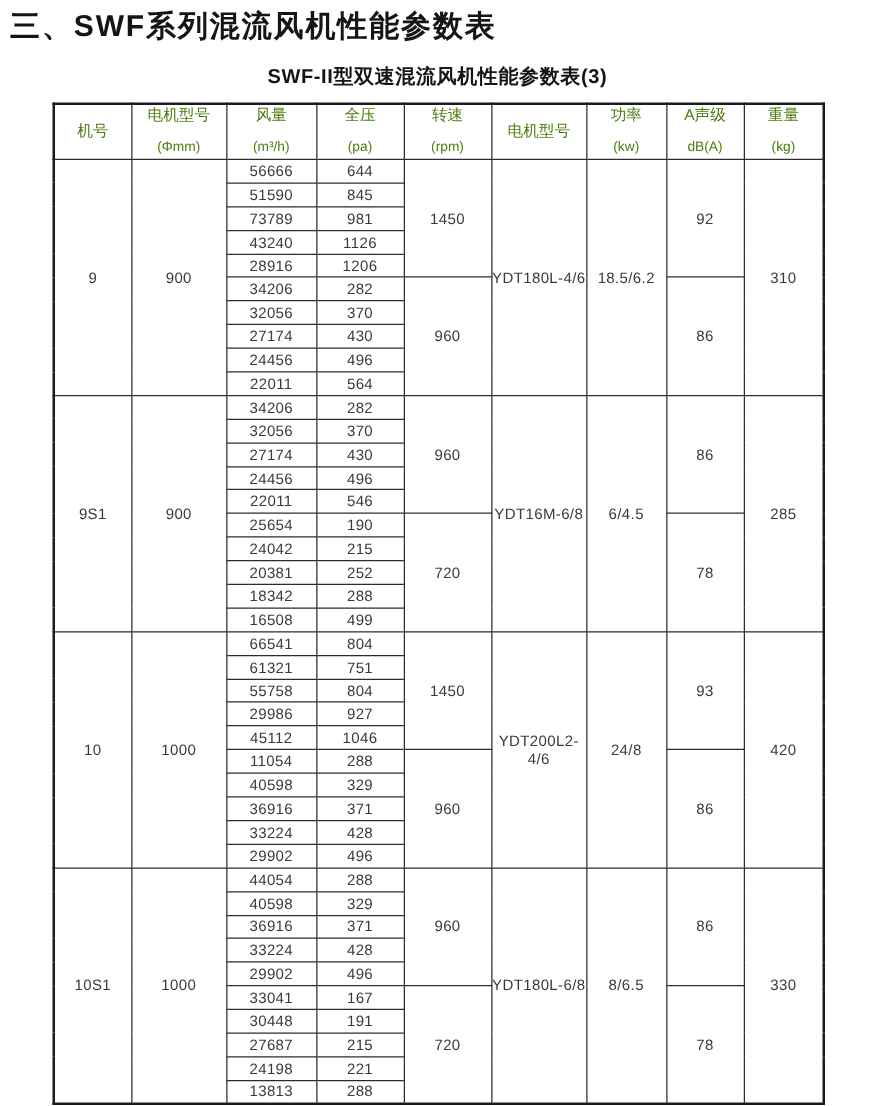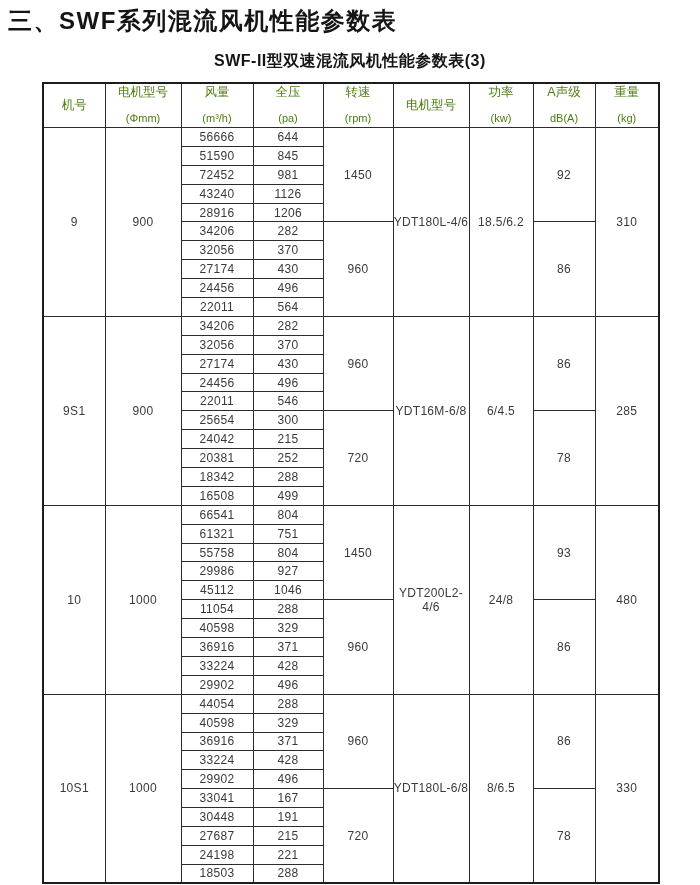--- a/index.html
+++ b/index.html
@@ -128,21 +128,21 @@
           <td rowspan="10">YDT180L-4/6</td>
           <td rowspan="10">18.5/6.2</td>
           <td rowspan="5">92</td>
           <td rowspan="10">310</td>
         </tr>
         <tr>
           <td>51590</td>
           <td>845</td>
         </tr>
         <tr>
-          <td>72452</td>
+          <td>73789</td>
           <td>981</td>
         </tr>
         <tr>
           <td>43240</td>
           <td>1126</td>
         </tr>
         <tr>
           <td>28916</td>
           <td>1206</td>
         </tr>
@@ -190,21 +190,21 @@
         <tr>
           <td>24456</td>
           <td>496</td>
         </tr>
         <tr>
           <td>22011</td>
           <td>546</td>
         </tr>
         <tr>
           <td>25654</td>
-          <td>300</td>
+          <td>190</td>
           <td rowspan="5">720</td>
           <td rowspan="5">78</td>
         </tr>
         <tr>
           <td>24042</td>
           <td>215</td>
         </tr>
         <tr>
           <td>20381</td>
           <td>252</td>
@@ -219,21 +219,21 @@
         </tr>
         <tr>
           <td rowspan="10">10</td>
           <td rowspan="10">1000</td>
           <td>66541</td>
           <td>804</td>
           <td rowspan="5">1450</td>
           <td rowspan="10">YDT200L2-4/6</td>
           <td rowspan="10">24/8</td>
           <td rowspan="5">93</td>
-          <td rowspan="10">480</td>
+          <td rowspan="10">420</td>
         </tr>
         <tr>
           <td>61321</td>
           <td>751</td>
         </tr>
         <tr>
           <td>55758</td>
           <td>804</td>
         </tr>
         <tr>
@@ -305,18 +305,18 @@
         </tr>
         <tr>
           <td>27687</td>
           <td>215</td>
         </tr>
         <tr>
           <td>24198</td>
           <td>221</td>
         </tr>
         <tr>
-          <td>18503</td>
+          <td>13813</td>
           <td>288</td>
         </tr>
       </tbody>
   </table>
 </div>
 
 </body></html>

